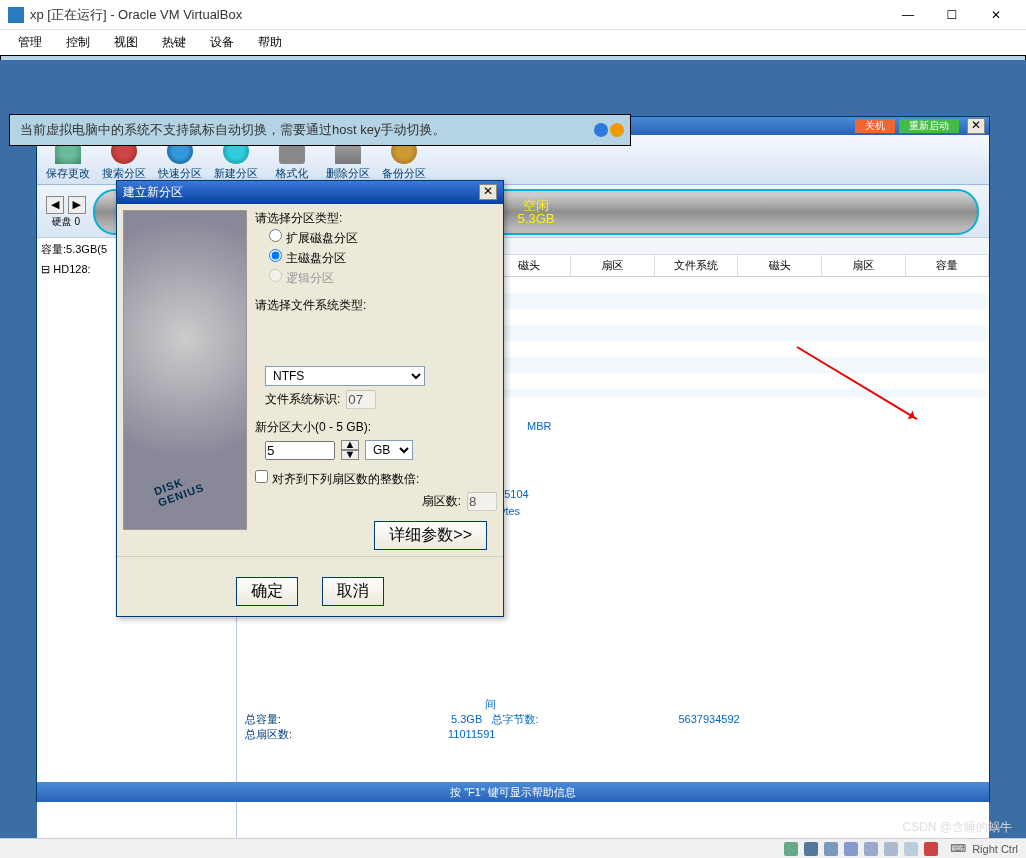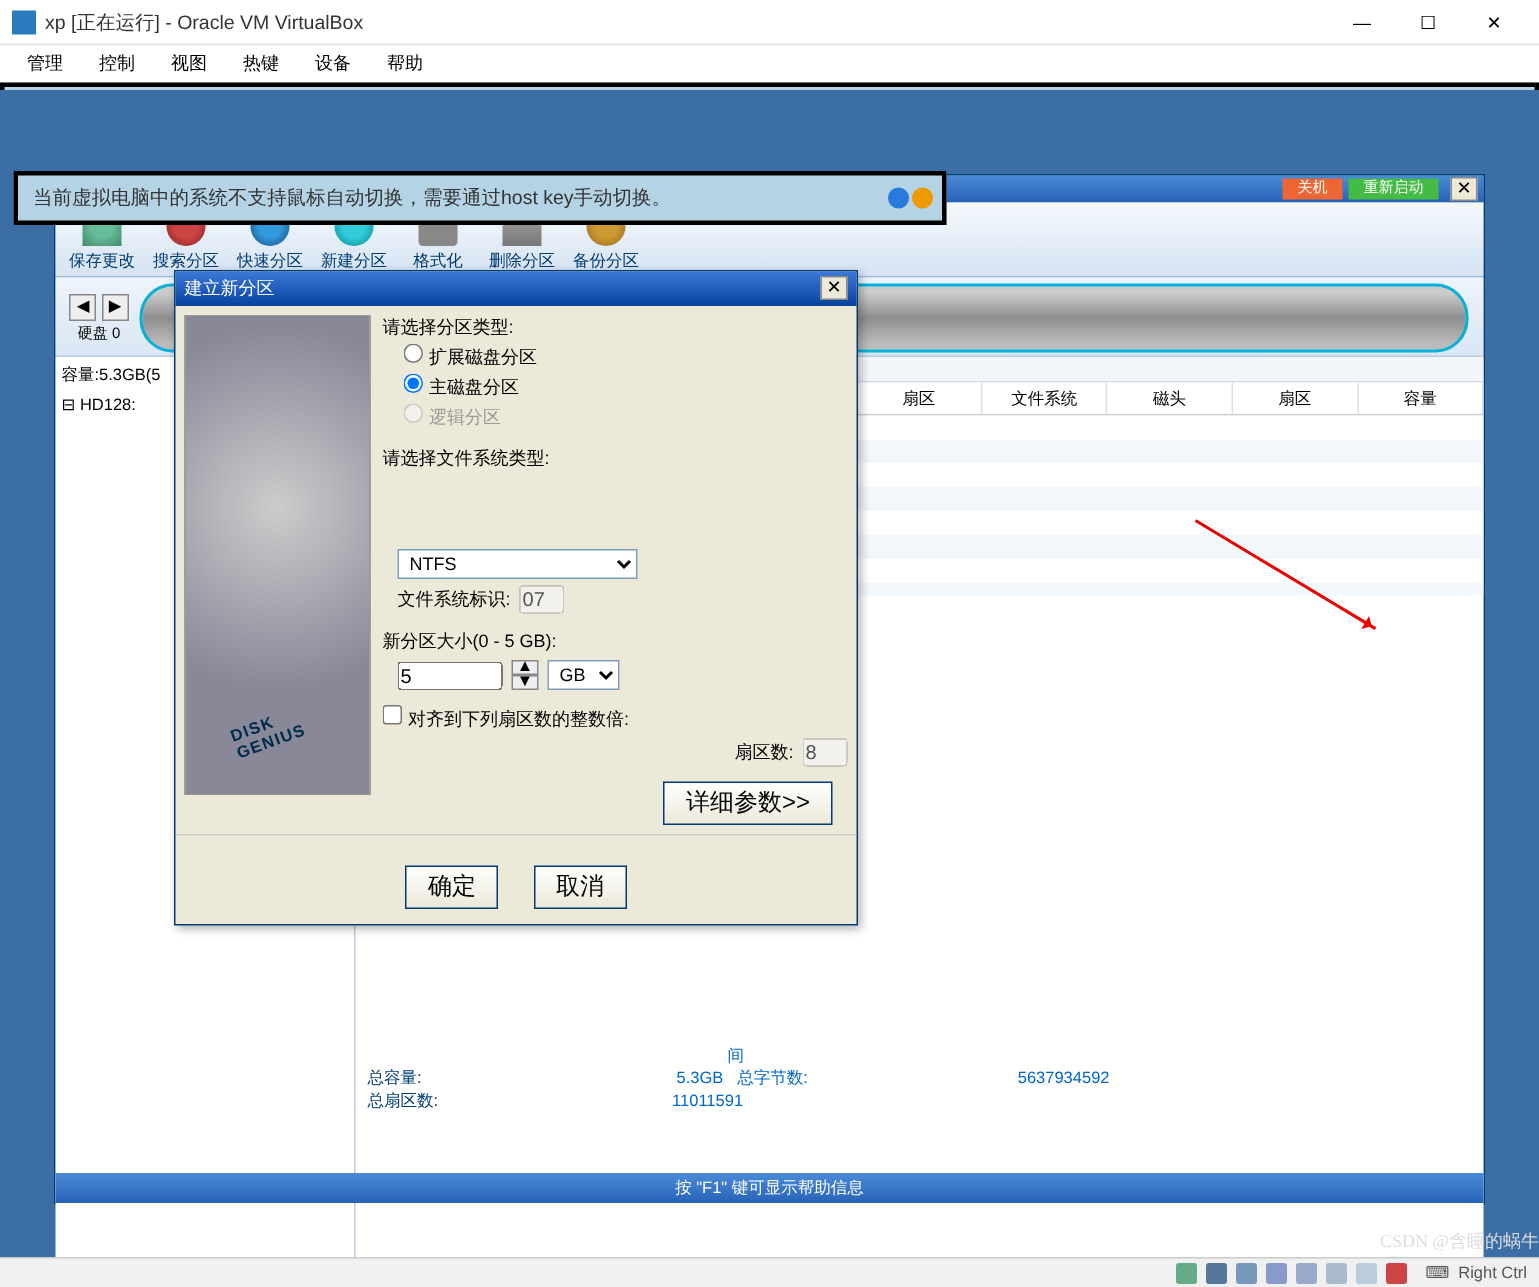--- a/index.html
+++ b/index.html
@@ -3,21 +3,21 @@
 <meta charset="utf-8">
 <style>
 * { box-sizing: border-box; margin: 0; padding: 0; }
 body { font-family: "Microsoft YaHei", "Segoe UI", sans-serif; font-size: 12px; background: #fff; width: 1026px; height: 858px; overflow: hidden; position: relative; }
 .titlebar { height: 30px; display: flex; align-items: center; padding: 0 8px; background: #fff; border-bottom: 1px solid #e0e0e0; }
 .titlebar .icon { width: 16px; height: 16px; background: #2a7ac0; margin-right: 6px; }
 .titlebar .title { flex: 1; font-size: 13px; color: #333; }
 .titlebar .winbtn { width: 44px; height: 28px; text-align: center; line-height: 28px; font-size: 12px; cursor: pointer; }
 .menubar { height: 24px; display: flex; align-items: center; padding: 0 6px; background: #fff; font-size: 12px; }
 .menubar span { padding: 2px 12px; cursor: pointer; }
-.notice-bar { background: #b4d3e4; padding: 6px 10px; font-size: 13px; color: #333; position: relative; border: 3px solid #000000; margin-top: 1px; }
+.notice-bar { background: #b4d3e4; padding: 6px 10px; font-size: 13px; color: #333; position: relative; border: 1px solid #000000; margin-top: 1px; }
 .notice-bar .closeicon { position: absolute; right: 6px; top: 50%; transform: translateY(-50%); }
 .notice-bar2 { position: absolute; top: 113px; left: 9px; width: 622px; z-index: 50; }
 .desktop { background: #3a6ea5; position: absolute; top: 60px; bottom: 20px; left: 0; right: 0; padding: 8px; }
 .dg-window { background: linear-gradient(#d6e5f5, #a9c7e8); border: 1px solid #003c74; position: absolute; top: 56px; left: 36px; right: 36px; bottom: 35px; }
 .dg-titlebar { background: linear-gradient(#4a8bd6, #2862b8); height: 18px; display: flex; align-items: center; color: #fff; font-size: 11px; padding: 0 4px; }
 .dg-titlebar .t { flex: 1; }
 .dg-titlebar .red { background:#e63; width:40px; height:14px; text-align:center; line-height:14px; margin-left:4px; font-size:10px; }
 .dg-titlebar .green { background:#4b4; width:60px; height:14px; text-align:center; line-height:14px; margin-left:4px; font-size:10px; }
 .dg-toolbar { background: linear-gradient(#f5f9fd, #d5e3f3); display: flex; padding: 3px 4px; gap: 2px; border-bottom: 1px solid #9cb8d8; }
 .tbbtn { width: 54px; text-align: center; font-size: 11px; color: #003c74; cursor: pointer; }
@@ -41,21 +41,21 @@
 .right-pane { flex:1; overflow:hidden; position:relative; }
 .info-strip { padding: 2px 6px; font-size: 11px; background: #f2f6fb; border-bottom:1px solid #cde; }
 .table-hdr { display:flex; background:#fff; border-bottom:1px solid #ccc; font-size:11px; }
 .table-hdr span { padding:3px 6px; border-right:1px solid #ddd; flex:1; text-align:center; }
 .stripes { height: 120px; background: repeating-linear-gradient(#fff 0 16px, #f3f8fd 16px 32px); }
 .info-grid { font-size:11px; padding: 4px 12px; color:#003c74; line-height:17px; }
 .info-grid .lbl { color:#06c; display:inline-block; }
 .info-grid .val { color:#06c; }
 .dg-status { position:absolute; bottom:0; left:0; right:0; height:20px; background: linear-gradient(#4a8bd6,#2862b8); color:#fff; text-align:center; line-height:20px; font-size:11px; }
 
-.modal { position:absolute; left:116px; top:180px; width:456px; background:#ece9d8; border:1px solid #003c74; z-index:60; box-shadow: 2px 2px 6px rgba(0,0,0,.3); }
+.modal { position:absolute; left:116px; top:180px; width:388px; background:#ece9d8; border:1px solid #003c74; z-index:60; box-shadow: 2px 2px 6px rgba(0,0,0,.3); }
 .modal-title { background: linear-gradient(#3b78d8,#0842a0); color:#fff; padding:3px 6px; font-size:12px; display:flex; }
 .modal-title span:first-child { flex:1; }
 .closebox { width:18px; height:16px; background:#ece9d8; border:1px solid #888; color:#000; text-align:center; line-height:12px; font-size:12px; cursor:pointer; }
 .modal-body { display:flex; padding:6px; gap:8px; }
 .hdd-img { width: 124px; height:320px; background: radial-gradient(circle at 50% 40%, #ccc, #889 60%), #667; border:1px solid #999; position:relative; }
 .hdd-img::before{ content:'DISK GENIUS'; position:absolute; bottom:30px; left:50%; transform:translateX(-50%) rotate(-20deg); color:#002b4a; font-weight:bold; font-size:11px; letter-spacing:1px;}
 .modal-form { flex:1; font-size:12px; }
 .modal-form .grp { margin-bottom:10px; }
 .modal-form label { margin-left:4px; }
 .radio-row { margin: 2px 0 2px 14px; }
@@ -64,21 +64,21 @@
 .wsel { width:160px;margin-top:48px; }
 .nsel { width:70px; }
 .ssel { width:48px; }
 .tiny { width:30px; }
 .btn { background: linear-gradient(#fff,#ece9d8); border:1px solid #003c74; padding:3px 14px; font-size:16px; cursor:pointer; }
 .modal-foot { text-align:center; padding:20px 0 10px; border-top:1px solid #ccc; }
 .modal-foot .btn { margin: 0 10px; }
 .bottom-info { position:absolute; left:208px; top:580px; font-size:11px; color:#003c74; line-height:15px; }
 .vb-status { position:absolute; bottom:0; left:0; right:0; height:20px; background:#f0f0f0; border-top:1px solid #ccc; display:flex; align-items:center; justify-content:flex-end; padding:0 8px; font-size:11px; gap:6px; color:#555; }
 .vb-status .sicon { width:14px; height:14px; background:#6a8; border-radius:2px; }
-.watermark { position:absolute; right:0; bottom:22px; font-size:12px; color:#ddd; z-index:200;font-family:Liberation Serif, serif; }
+.watermark { position:absolute; right:14px; bottom:22px; font-size:12px; color:#ddd; z-index:200; }
 .icon-pair { display:inline-flex; gap:2px; }
 .bicon{ width:14px; height:14px; border-radius:50%; display:inline-block;}
 .b-blue{background:#2a7ade;} .b-orange{background:#e90;}
 </style>
 </head>
 <body>
 
 <div class="titlebar">
   <div class="icon"></div>
   <div class="title">xp [正在运行] - Oracle VM VirtualBox</div>

